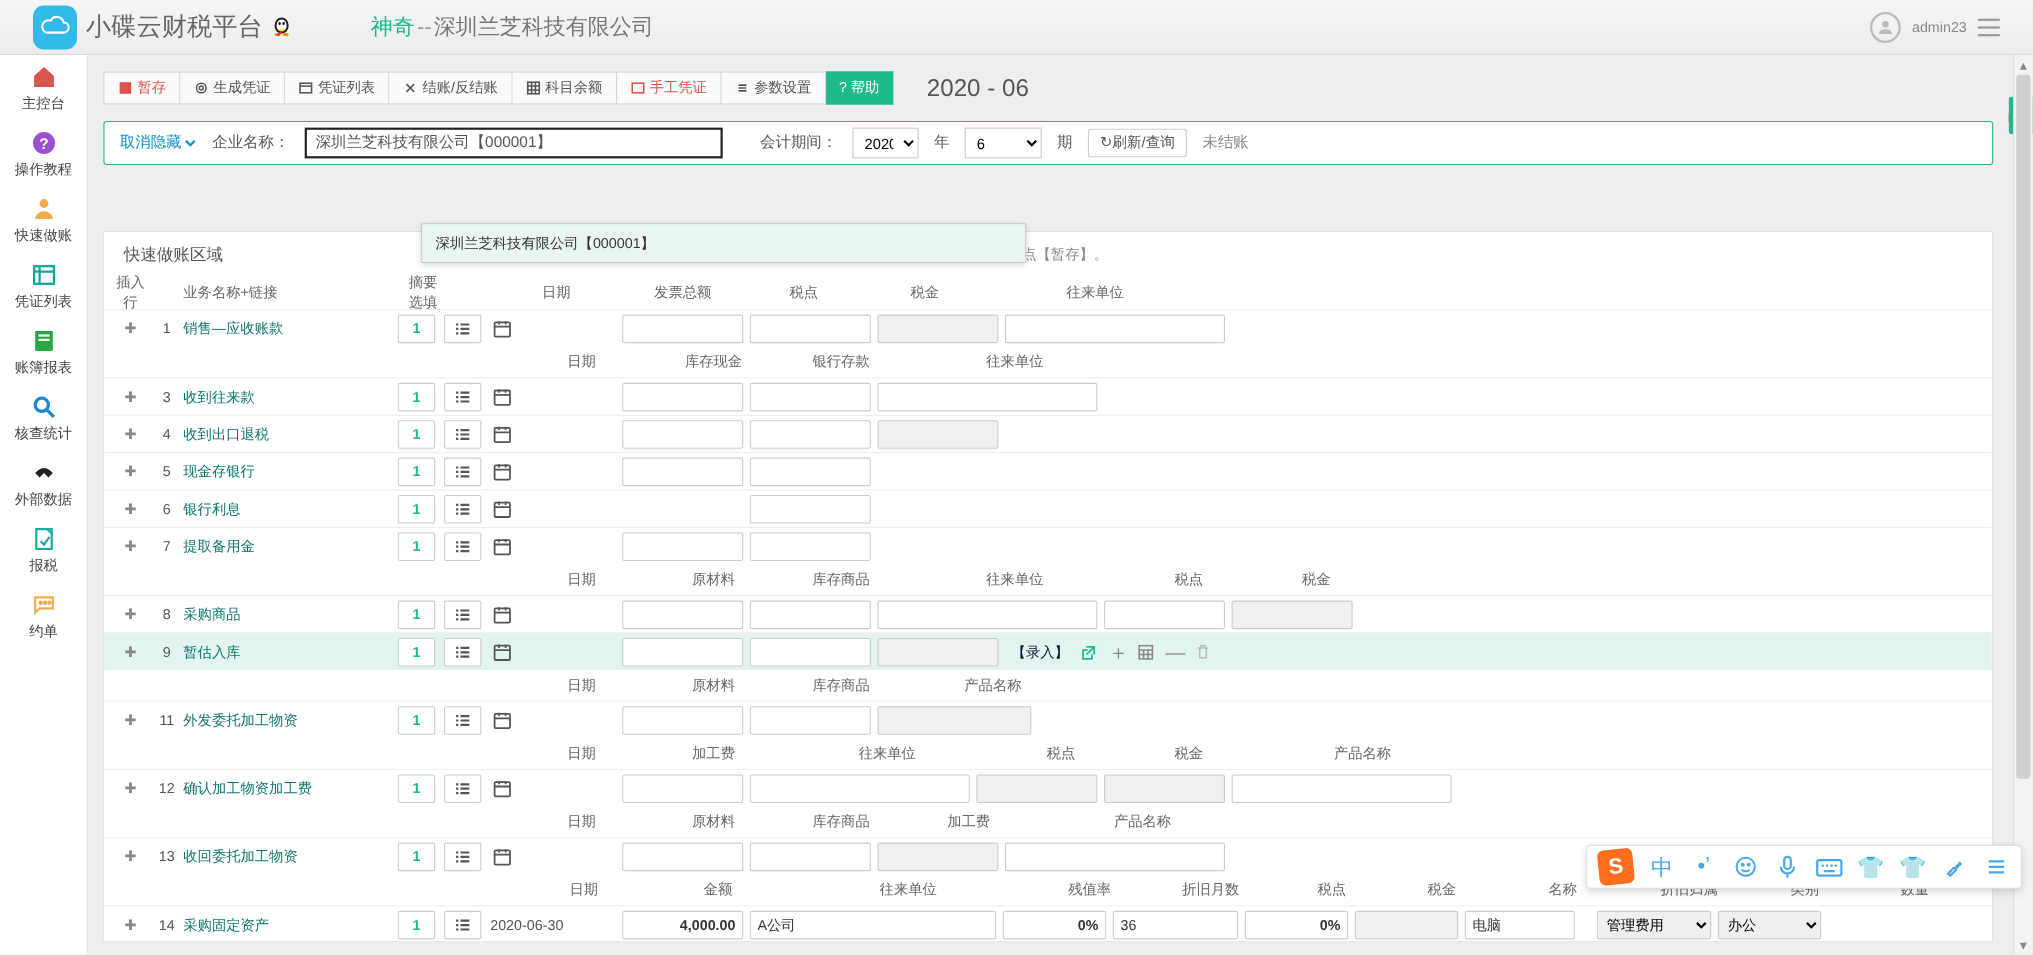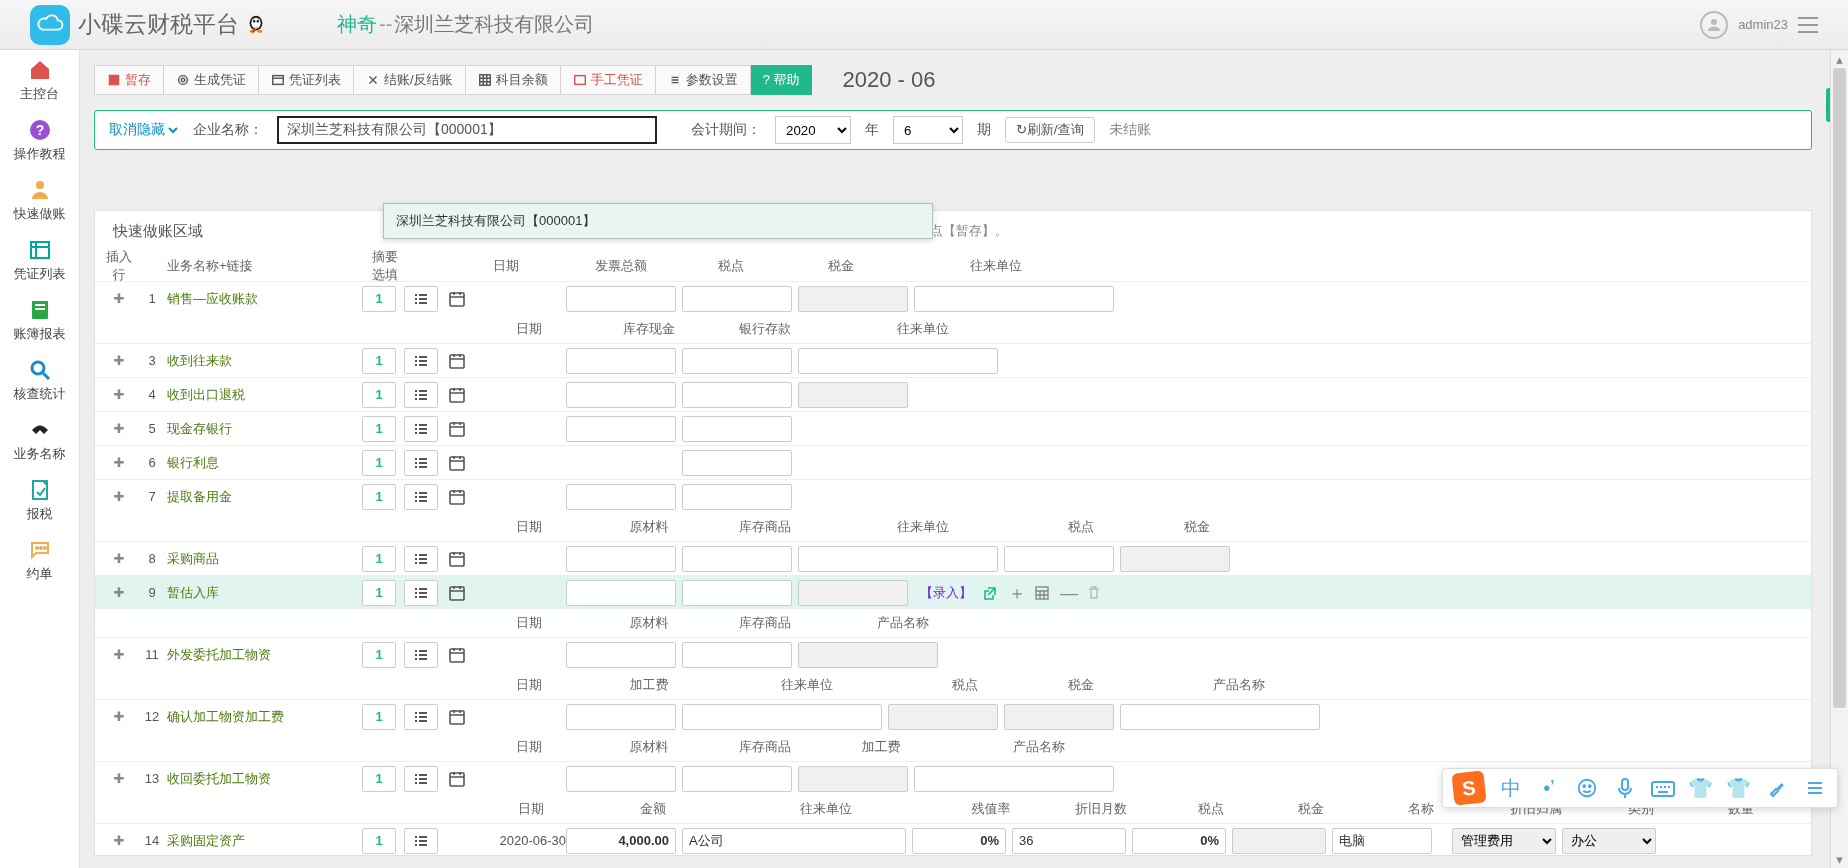--- a/index.html
+++ b/index.html
@@ -59,42 +59,42 @@
 
 
 .panel { position:absolute; top:160px; left:14px; right:14px; bottom:12px; background:#fff; border:1px solid #e1e1e1; overflow:auto; }
 .panel-title-row { display:flex; align-items:center; height:40px; padding:0 18px; color:#555; font-size:15px; }
 .hint { margin-left:250px; color:#888; font-size:13px; }
 
 
 .hdr { display:flex; height:30px; align-items:center; font-size:13px; color:#666; padding-left:6px; }
 .col-ins  { width:36px; text-align:center; }
 .col-idx  { width:30px; text-align:center; }
-.col-name { width:195px; color:#4d7c0f; cursor:pointer; }
+.col-name { width:195px; color:#0f766e; cursor:pointer; }
 .col-cnt  { width:42px; }
 .col-list { width:42px; }
 .col-date { width:120px; }
 .cell-in  { width:110px; margin-right:6px; }
 .cell-in-wide { width:200px; margin-right:6px; }
 .cell-in-mid { width:140px; margin-right:6px; }
 
 .row { display:flex; align-items:center; min-height:34px; border-top:1px solid #eee; padding:2px 6px; }
 .row.highlight { background:#e2f4ef; }
 .plus { color:#888; cursor:pointer; }
 .num-box { width:34px; height:26px; border:1px solid #ccc; border-radius:2px; text-align:center; line-height:24px; background:#fff; color:#1fb98c; font-weight:600; }
 .list-ico { width:34px; height:26px; border:1px solid #ccc; border-radius:2px; display:flex; align-items:center; justify-content:center; background:#fff; cursor:pointer; }
 .cal-ico { width:22px; height:22px; display:flex; align-items:center; justify-content:center; color:#666; cursor:pointer; }
 input.cell { height:26px; border:1px solid #ccc; border-radius:2px; padding:0 6px; font-size:13px; color:#333; }
 input.cell[disabled] { background:#f0f0f0; }
 input.cell.right { text-align:right;font-weight:bold; }
 select.cell { height:26px; border:1px solid #ccc; border-radius:2px; padding:0 4px; font-size:13px; }
 .sub-hdr { display:flex; height:28px; align-items:center; color:#666; padding-left:372px; font-size:13px; }
 .sub-hdr > div { text-align:center; }
 .row-actions { display:flex; align-items:center; gap:10px; color:#888; margin-left:6px; }
-.row-actions .luru { color:#6d28d9; font-weight:500; }
+.row-actions .luru { color:#0f172a; font-weight:500; }
 .row-actions svg, .row-actions .mini { width:16px; height:16px; cursor:pointer; }
 
 
 .side-tab { position:absolute; top:88px; right:0; width:22px; padding:6px 2px; background:#1fb98c; color:#fff; writing-mode:vertical-rl; text-orientation:upright; text-align:center; font-size:13px; border-radius:3px 0 0 3px; cursor:pointer; letter-spacing:4px; }
 .side-tab .x { writing-mode:horizontal-tb; display:block; width:18px; height:18px; border-radius:50%; margin-top:4px; }
 
 
 .right-scroll { position:absolute; top:50px; right:0; width:18px; bottom:0; background:#f3f3f3; border-left:1px solid #ddd; z-index:1; }
 .right-scroll .up, .right-scroll .dn { height:18px; display:flex; align-items:center; justify-content:center; color:#888; }
 .right-scroll .thumb { position:absolute; top:18px; left:2px; right:2px; height:640px; background:#cfcfcf; border-radius:3px; }
@@ -203,21 +203,21 @@
         </svg>
       </div>
       <span>核查统计</span>
     </div>
   <div class="nav-item black">
       <div class="ico">
         <svg width="24" height="24" viewBox="0 0 24 24" fill="currentColor">
           <path d="M4 12c6-6 10-6 16 0l-4 4-4-4-4 4z"></path>
         </svg>
       </div>
-      <span>业务名称</span>
+      <span>外部数据</span>
     </div>
   <div class="nav-item teal2">
       <div class="ico">
         <svg width="24" height="24" viewBox="0 0 24 24" fill="none" stroke="currentColor" stroke-width="2">
           <rect x="5" y="3" width="14" height="18"></rect>
           <path d="M15 3l4 4M9 14l3 3 5-7"></path>
         </svg>
       </div>
       <span>报税</span>
     </div>
@@ -307,21 +307,21 @@
         <span>取消隐藏</span>
         <svg width="12" height="12" viewBox="0 0 12 12">
           <path d="M2 4l4 4 4-4" fill="none" stroke="#0e90c9" stroke-width="2"></path>
         </svg>
       </span>
     <label>企业名称：</label>
     <div class="combo">
         <span>深圳兰芝科技有限公司【000001】</span>
       </div>
     <label style="margin-left:20px">会计期间：</label>
-    <select class="sel" style="width:76px"><option>2020</option></select>
+    <select class="sel" style="width:60px"><option>2020</option></select>
     <span>年</span>
     <select class="sel" style="width:70px"><option>6</option></select>
     <span>期</span>
     <button class="btn-sm">↻<span>刷新/查询</span></button>
     <span class="muted">未结账</span>
   </div>
 
   <div class="dropdown">
     <div class="opt">深圳兰芝科技有限公司【000001】</div>
   </div>
@@ -714,21 +714,21 @@
       <div class="col-cnt">
           <div class="num-box">1</div>
         </div>
       <div class="col-list">
           <div class="list-ico">
             <svg width="16" height="14" viewBox="0 0 16 14" fill="none" stroke="#555" stroke-width="2">
               <path d="M2 3h2M6 3h8M2 7h2M6 7h8M2 11h2M6 11h8"></path>
             </svg>
           </div>
         </div>
-      <div style="width:120px;text-align:right">2020-06-30</div>
+      <div style="width:120px;text-align:left">2020-06-30</div>
       <input class="cell cell-in right" value="4,000.00" style="">
       <input class="cell" style="width: 224px; margin-right: 6px;" value="A公司">
       <input class="cell right" style="width: 94px; margin-right: 6px;" value="0%">
       <input class="cell" style="width: 114px; margin-right: 6px;" value="36">
       <input class="cell right" style="width: 94px; margin-right: 6px;" value="0%">
       <input class="cell" style="width: 94px; margin-right: 6px;" disabled="">
       <input class="cell" style="width: 100px; margin-right: 20px;" value="电脑">
       <select class="cell" style="width:104px;margin-right:6px"><option>管理费用</option></select>
       <select class="cell" style="width:94px;margin-right:6px"><option>办公</option></select>
     </div>

